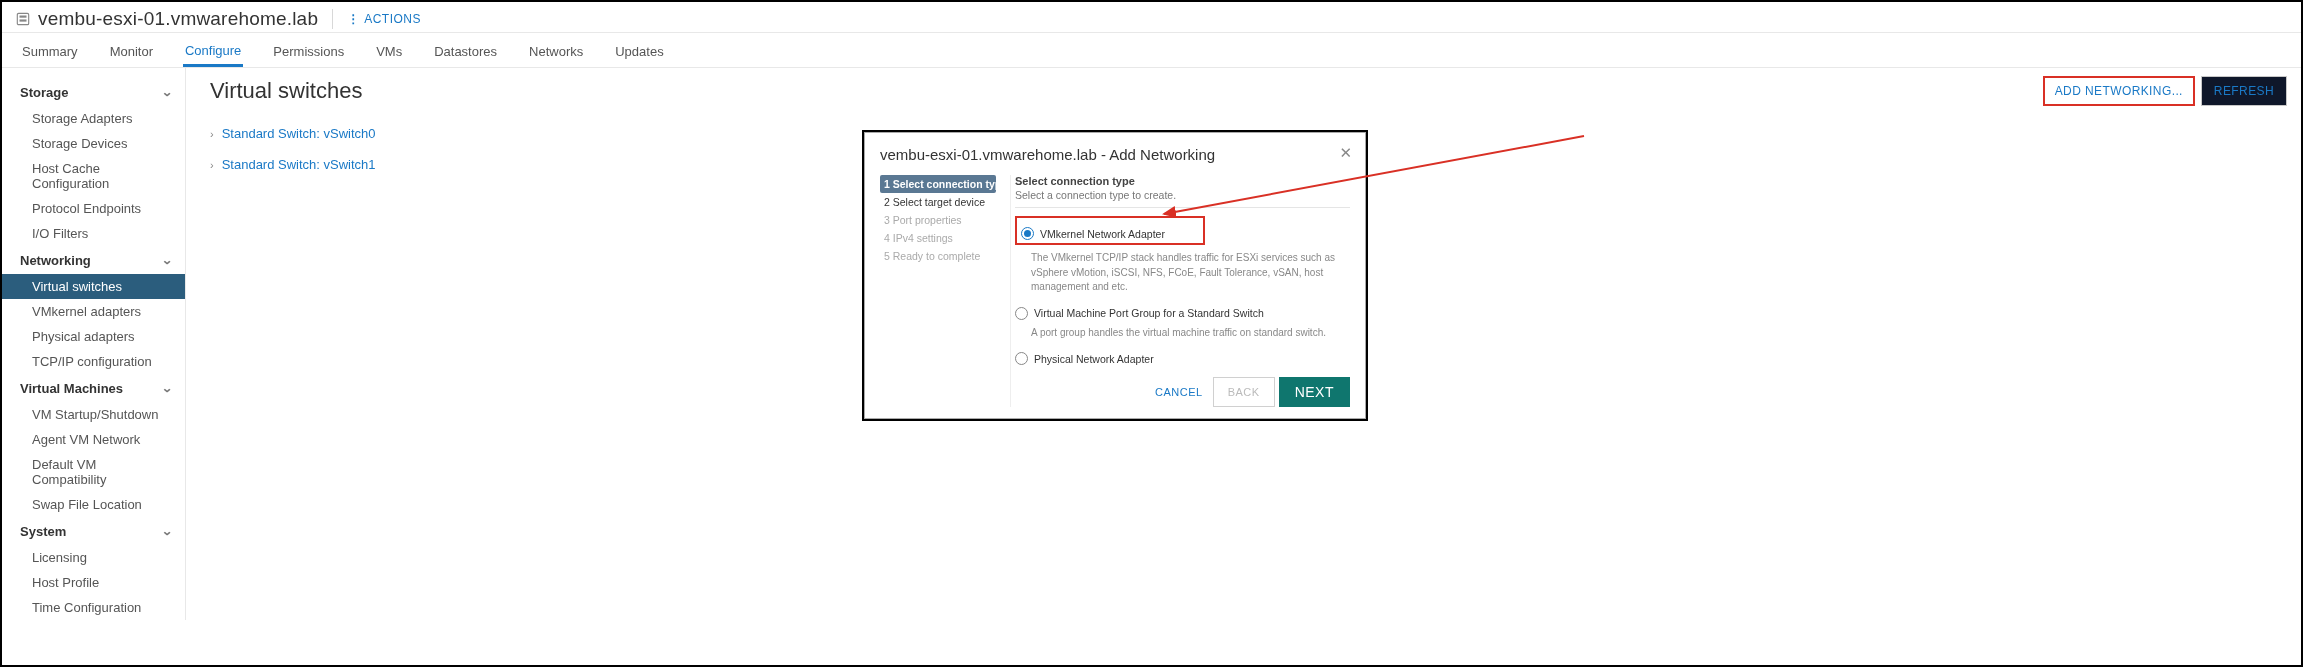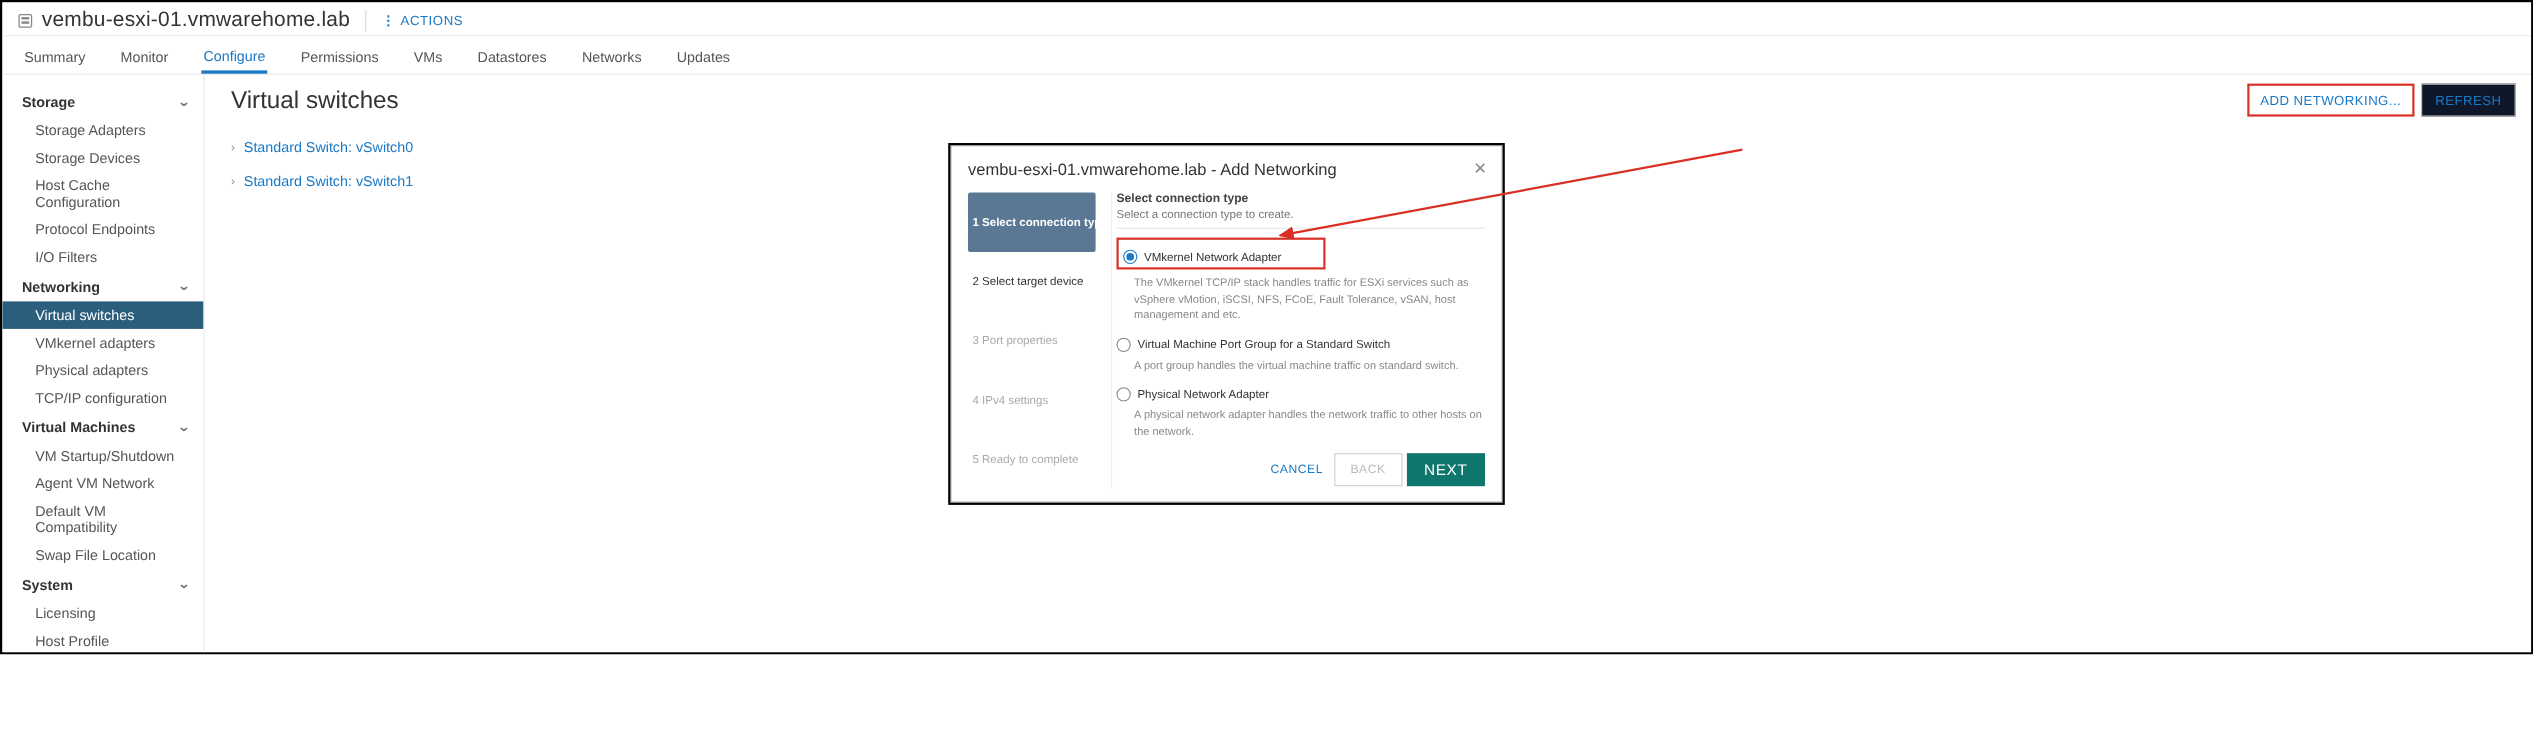--- a/index.html
+++ b/index.html
@@ -1,16 +1,16 @@
 <!DOCTYPE html>
 <html><head>
 <meta charset="utf-8">
 <style>
   html,body{margin:0;padding:0;font-family:"Segoe UI",Arial,Helvetica,sans-serif;font-size:12px;color:#444;background:#fff}
-  .wrapper{border:2px solid #000;box-sizing:border-box;width:2303px;height:595px;position:relative;overflow:hidden}
+  .wrapper{border:2px solid #000;box-sizing:border-box;width:2303px;height:667px;position:relative;overflow:hidden}
   .scale{transform-origin:top left}
   
   .header{display:flex;align-items:center;padding:6px 14px 2px 14px;border-bottom:1px solid #e8e8e8}
   .host-icon{width:14px;height:14px;margin-right:8px;display:inline-flex}
   .host-title{font-size:19px;color:#333;font-weight:400;letter-spacing:.2px}
   .vdiv{width:1px;height:20px;background:#d8d8d8;margin:0 14px}
   .actions{color:#1a79c6;font-size:12px;letter-spacing:.5px;display:inline-flex;align-items:center;cursor:pointer}
   .actions .dots{margin-right:6px;color:#1a79c6;font-weight:bold;letter-spacing:-1px}
   
   .tabs{display:flex;gap:28px;padding:0 18px;border-bottom:1px solid #e8e8e8;height:34px;align-items:flex-end}
@@ -30,21 +30,21 @@
   .sw-row .arrow{color:#888;margin-right:8px;font-size:11px}
   .top-buttons{position:absolute;top:8px;right:14px;display:flex;gap:6px}
   .btn-outline{border:1px solid #c8c8c8;background:#0f172a;color:#1a79c6;font-size:12px;letter-spacing:.4px;padding:7px 12px;cursor:pointer}
   .btn-primary-outline{border:2.5px solid #d93025;background:#fff;color:#1a79c6;font-size:12px;letter-spacing:.4px;padding:5px 10px;cursor:pointer}
   
   .dialog{position:absolute;left:676px;top:62px;width:470px;background:#fff;border:2px solid #000;box-shadow:0 0 0 1px #aaa inset;padding:14px 16px 12px 16px}
   .dlg-title{font-size:15px;color:#333;margin-bottom:12px}
   .dlg-close{position:absolute;top:12px;right:14px;color:#888;cursor:pointer;font-size:15px}
   .dlg-cols{display:flex;gap:14px}
   .steps{width:116px;flex:none}
-  .step{font-size:10.5px;color:#aaa;padding:21px 4px;white-space:nowrap}
+  .step{font-size:10.5px;color:#aaa;padding:3px 4px;white-space:nowrap}
   .step.done{color:#555;font-weight:600;background:#5a7893;color:#fff;border-radius:2px}
   .step.current{color:#333;font-weight:400}
   .dlg-main{flex:1;border-left:1px solid #eee;padding-left:4px}
   .dlg-sec-title{font-size:11px;font-weight:700;color:#444}
   .dlg-sec-sub{font-size:10.5px;color:#777;margin:2px 0 8px 0;padding-bottom:6px;border-bottom:1px solid #e5e5e5}
   .radio-row{display:flex;align-items:center;gap:6px;font-size:10.5px;color:#333;margin-top:6px}
   .radio-row .r{width:11px;height:11px;border:1px solid #888;border-radius:50%;display:inline-flex;align-items:center;justify-content:center}
   .radio-row .r.sel{border-color:#1a79c6}
   .radio-row .r.sel::after{content:"";width:7px;height:7px;background:#1a79c6;border-radius:50%}
   .radio-box{border:2px solid #d93025;padding:3px 4px;margin-top:4px;width:178px}
@@ -170,21 +170,20 @@
                       <span>Virtual Machine Port Group for a Standard Switch</span>
                     </div>
                   </div>
                   <div class="help">A port group handles the virtual machine traffic on standard switch.</div>
                   <div>
                     <div class="radio-row">
                       <span class="r"></span>
                       <span>Physical Network Adapter</span>
                     </div>
                   </div>
-                  <div class="help">A physical network adapter handles the network traffic to other hosts on the network.</div>
                 </div>
             <div class="dlg-footer">
               <button class="link-btn">CANCEL</button>
               <button class="ghost-btn">BACK</button>
               <button class="pri-btn">NEXT</button>
             </div>
           </div>
         </div>
       </div>
 

